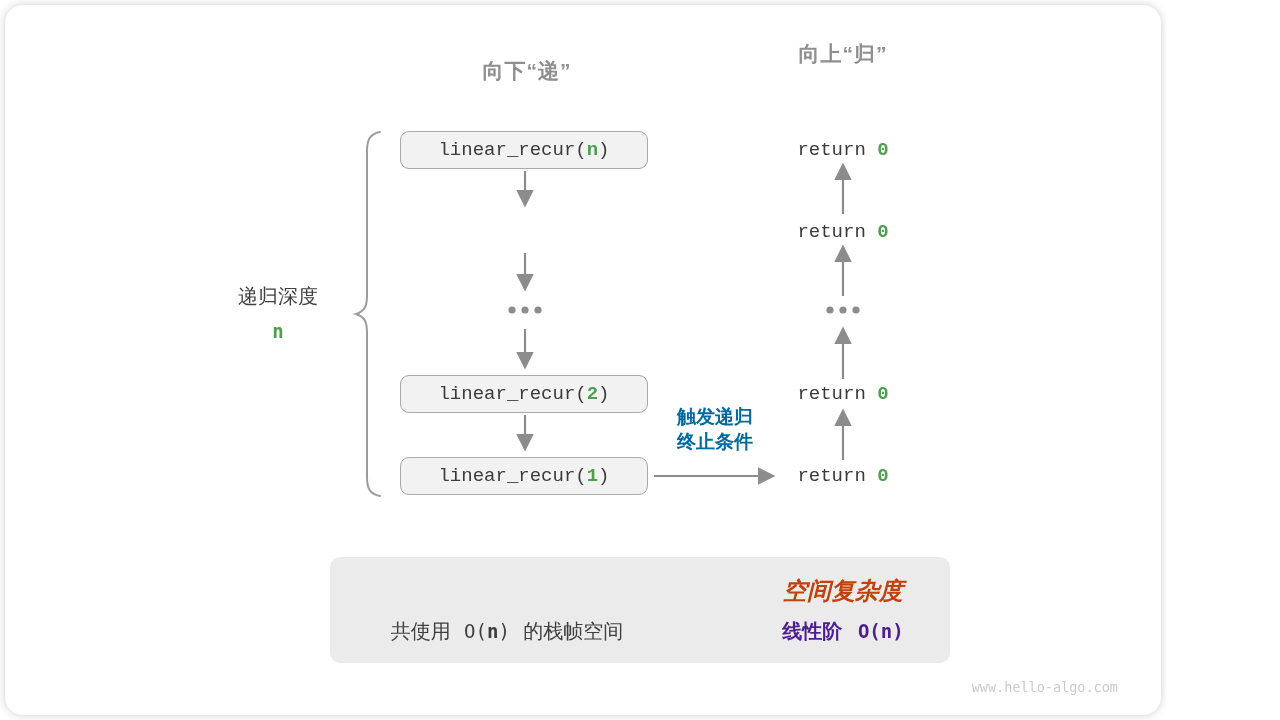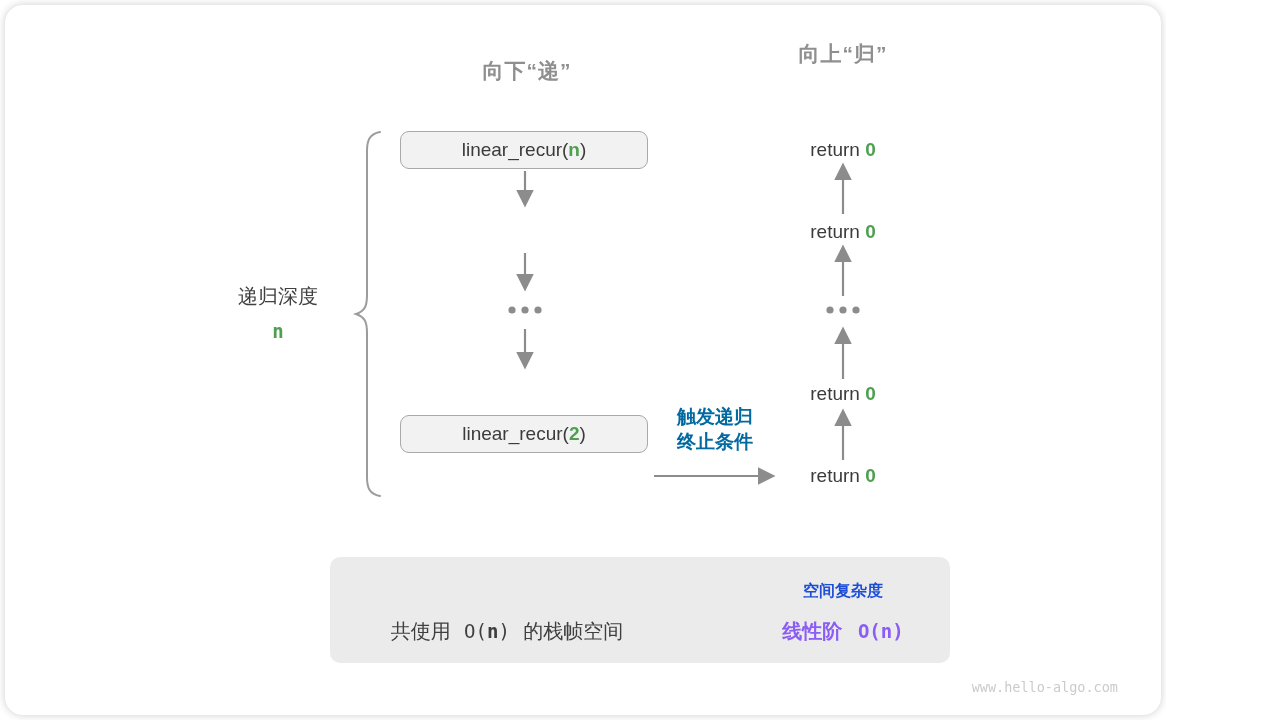--- a/index.html
+++ b/index.html
@@ -3,34 +3,34 @@
 <meta charset="utf-8">
 <style>
   html,body{margin:0;padding:0;background:#ffffff;}
   #stage{position:relative;width:1166px;height:720px;background:#ffffff;overflow:hidden;
          font-family:"Liberation Sans","DejaVu Sans",sans-serif;}
   .card{position:absolute;left:5px;top:5px;right:5px;bottom:5px;background:#ffffff;
         border-radius:18px;box-shadow:0 0 9px rgba(0,0,0,0.20);}
   .overlay{position:absolute;left:0;top:0;width:1280px;height:720px;pointer-events:none;}
   .center{position:absolute;transform:translate(-50%,-50%);white-space:nowrap;}
   .col-header{font-size:21px;font-weight:bold;color:#8f8f8f;letter-spacing:1px;}
-  .code{font-family:Liberation Sans, sans-serif;font-size:19px;color:#3b3b3b;}
+  .code{font-family:Liberation Mono, monospace;font-size:19px;color:#3b3b3b;}
   .green{color:#4e9f50;font-weight:bold;}
   .call-box{position:absolute;left:400px;width:248px;height:38px;box-sizing:border-box;
             background:#f2f2f2;border:1.5px solid #a9a9a9;border-radius:9px;
             display:flex;align-items:center;justify-content:center;}
   .depth-label{font-size:20px;color:#404040;}
   .depth-value{font-family:"DejaVu Sans Mono","Liberation Mono",monospace;font-size:19px;}
   .note{font-size:19px;font-weight:bold;color:#0369a1;text-align:center;line-height:25px;}
   .summary-box{position:absolute;left:330px;top:557px;width:620px;height:106px;
                background:#ebebeb;border-radius:10px;}
   .summary-text{font-size:20px;color:#3f3f3f;}
   .summary-code{font-family:"DejaVu Sans Mono","Liberation Mono",monospace;font-size:19px;color:#3f3f3f;}
-  .summary-title{font-size:16px;font-weight:bold;color:#1d4ed8;}
-  .summary-value{font-size:20px;font-weight:bold;color:#8b5cf6;}
+  .summary-title{font-size:24px;font-weight:bold;color:#c2410c;font-style:italic;}
+  .summary-value{font-size:20px;font-weight:bold;color:#4c1d95;}
   .summary-value .vcode{font-family:"DejaVu Sans Mono","Liberation Mono",monospace;font-size:19px;font-weight:bold;}
   .watermark{position:absolute;right:48px;top:679px;
              font-family:"DejaVu Sans Mono","Liberation Mono",monospace;
              font-size:13.5px;color:#cbcbcb;}
 </style>
 </head>
 <body>
 
 <div id="stage">
   <div class="card"></div>
@@ -77,22 +77,25 @@
 
   <div class="center col-header" style="left:527px;top:71px;">向下“递”</div>
   <div class="center col-header" style="left:843px;top:54px;">向上“归”</div>
 
   <div class="center depth-label" style="left:278px;top:296px;">递归深度</div>
   <div class="center depth-value green" style="left:278px;top:331px;">n</div>
 
   <div class="call-box" style="top:131px;">
     <span class="code"><span>linear_recur(</span><span class="green">n</span><span>)</span></span>
   </div>
-  <div class="call-box" style="top:375px;margin-top:40px;">
+  <div class="call-box" style="top:375px;">
     <span class="code"><span>linear_recur(</span><span class="green">2</span><span>)</span></span>
+  </div>
+  <div class="call-box" style="top:457px;">
+    <span class="code"><span>linear_recur(</span><span class="green">1</span><span>)</span></span>
   </div>
 
   <div class="center code" style="left:843px;top:150px;"><span>return </span><span class="green">0</span></div>
   <div class="center code" style="left:843px;top:232px;"><span>return </span><span class="green">0</span></div>
   <div class="center code" style="left:843px;top:394px;"><span>return </span><span class="green">0</span></div>
   <div class="center code" style="left:843px;top:476px;"><span>return </span><span class="green">0</span></div>
 
   <div class="center note" style="left:715px;top:429px;">
     <div>触发递归</div>
     <div>终止条件</div>

